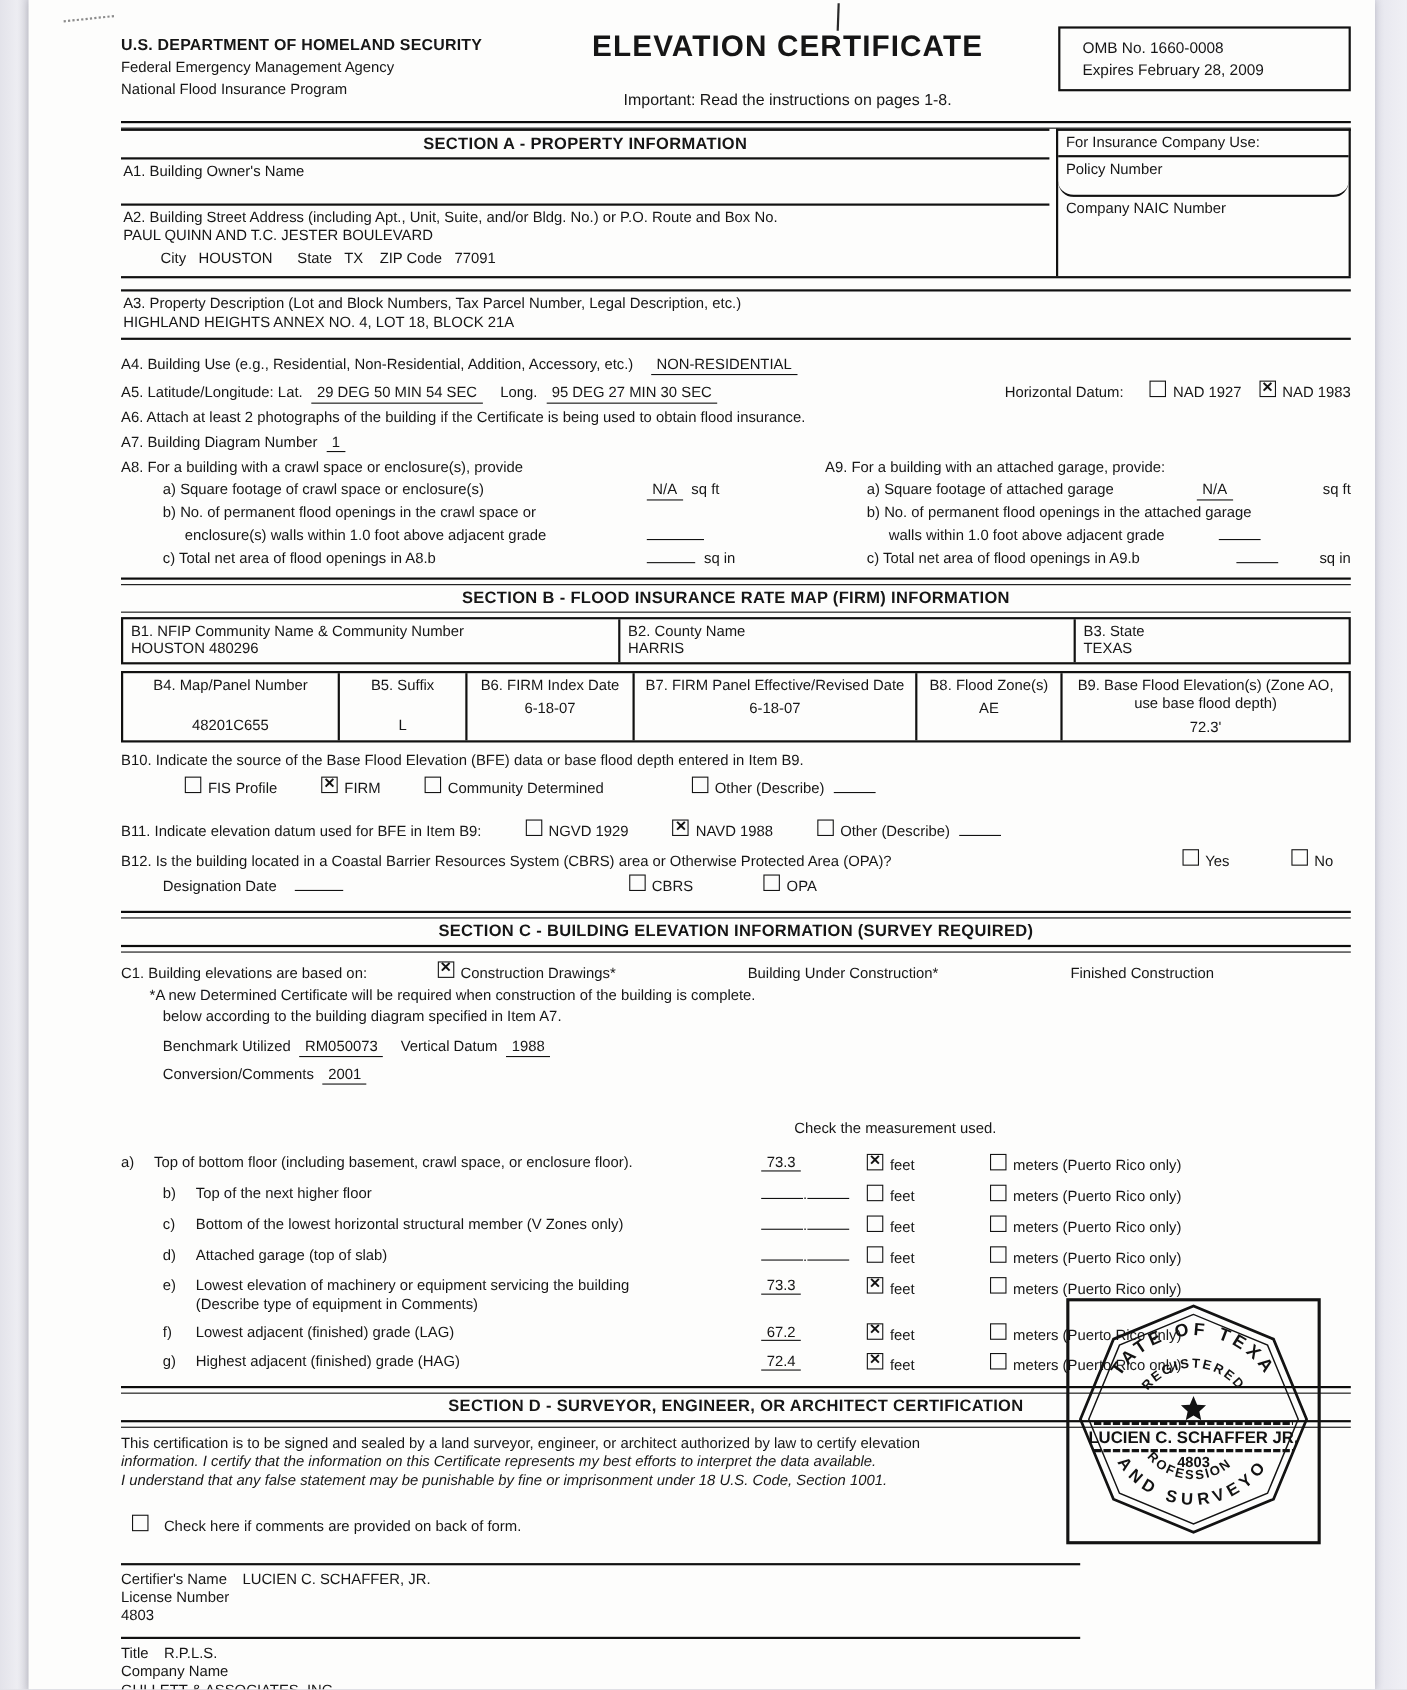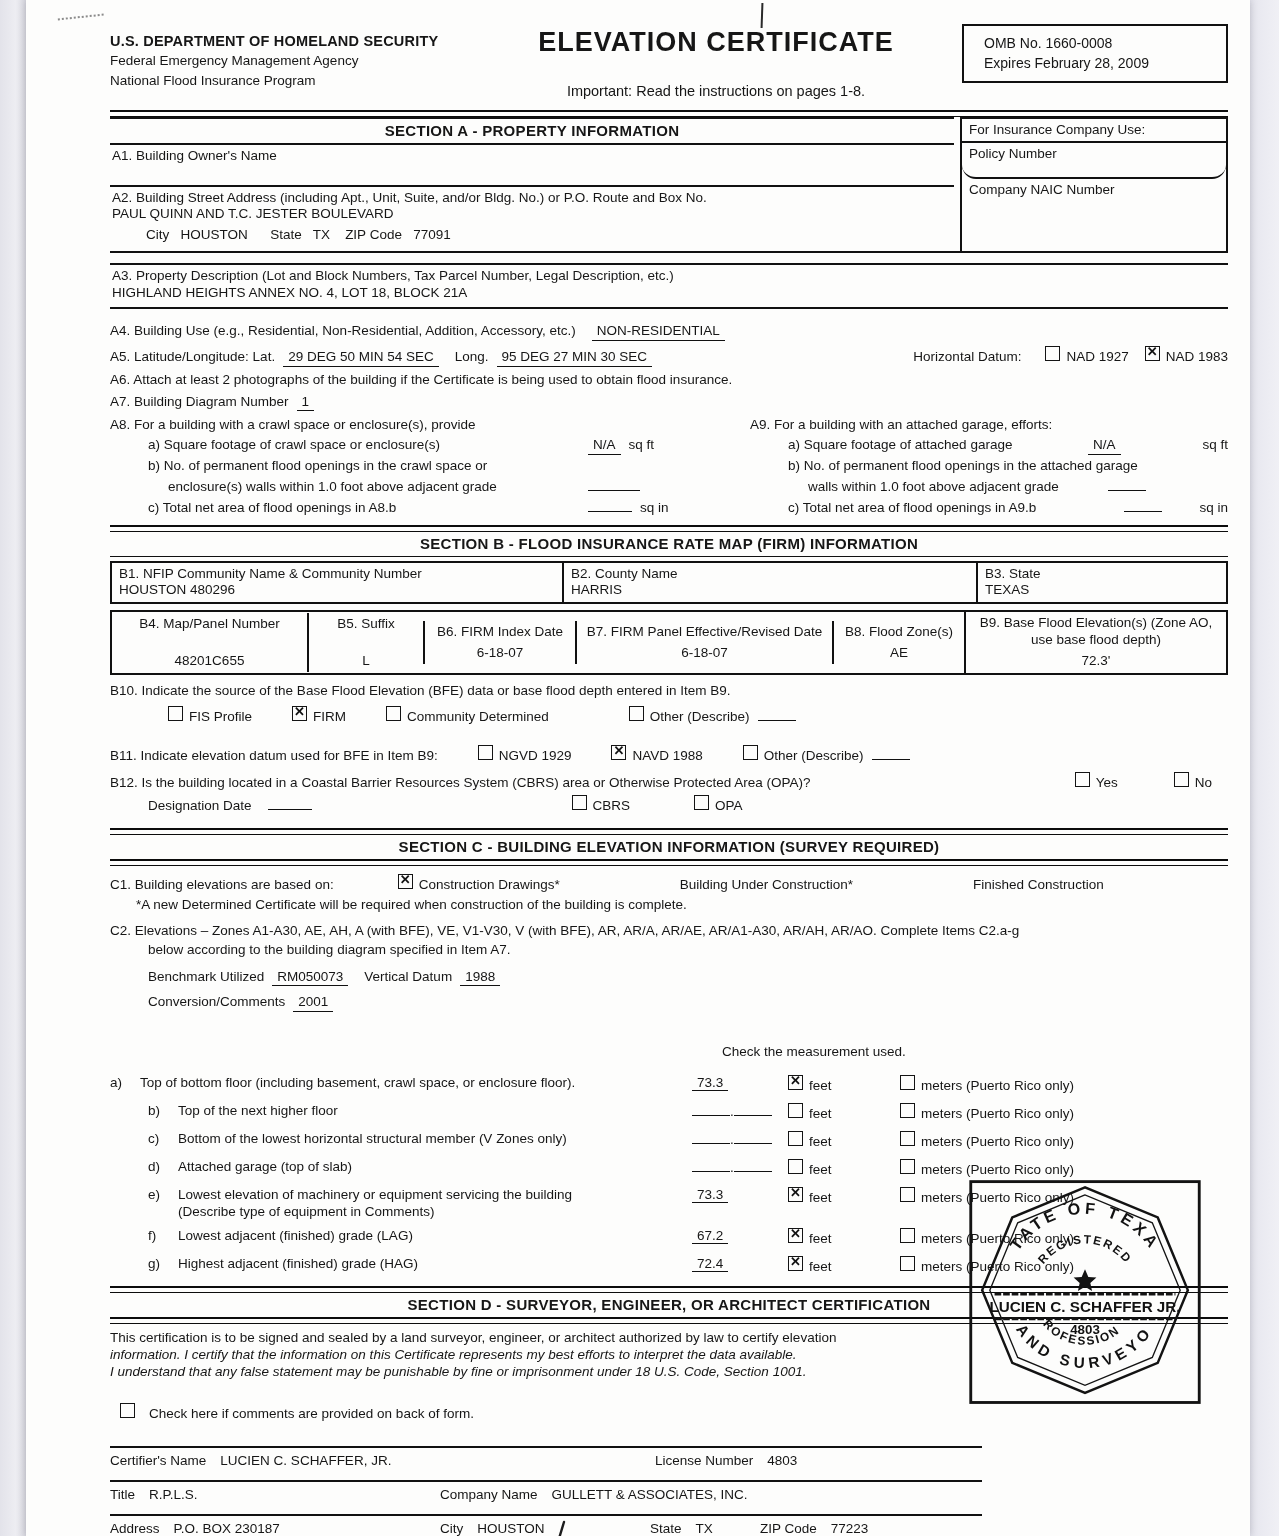--- a/index.html
+++ b/index.html
@@ -52,39 +52,39 @@
   .line{margin-top:5px;display:flex;align-items:baseline;flex-wrap:nowrap;}
   .gap8{width:8px}.gap16{width:16px}.gap24{width:24px}.gap40{width:40px}
 
   .a89{display:flex;margin-top:6px;padding-bottom:8px;}
   .a89 .colL{width:640px;}
   .a89 .colR{flex:1;}
   .subrow{display:flex;margin-top:3px;align-items:baseline;}
   .subrow .lab{padding-left:38px;}
   .subrow .lab2{padding-left:58px;}
 
-  .tbl{display:flex;border:2.4px solid #111;margin-top:4px;align-items:center;}
+  .tbl{display:flex;border:2.4px solid #111;margin-top:4px;}
   .tbl .cell{border-left:2px solid #111;padding:3px 7px;}
   .tbl .cell:first-child{border-left:none;}
   .tblB49 .cell{text-align:center;padding:3px 5px;}
   .tblB49 .cell .v{margin-top:4px;}
 
   .b10block{margin-top:8px;}
   .opts{display:flex;align-items:baseline;margin-top:6px;padding-left:58px;}
 
   .crow{display:flex;align-items:flex-start;margin-bottom:8px;}
   .cpre{width:30px;flex:none;}
   .clabel{width:552px;flex:none;}
   .crow.ind .cpre{margin-left:38px;}
   .crow.ind .clabel{width:514px;}
   .cval{width:96px;flex:none;}
   .cfeet{width:112px;flex:none;display:flex;align-items:baseline;}
   .cmet{flex:1;display:flex;align-items:baseline;}
 
-  .drow{border-top:2.2px solid #111;padding:5px 0 10px;display:flex;align-items:baseline;position:relative;}
+  .drow{border-top:2.2px solid #111;padding:5px 0 10px;display:flex;align-items:baseline;position:relative;flex-direction:column;}
   .drows{width:872px;}
   .w545{width:545px;flex:none;display:flex;align-items:baseline;}
   .w330{width:330px;flex:none;display:flex;align-items:baseline;}
   .w110{width:110px;flex:none;}
   .lblgap{margin-right:14px;}
 
   .seal{position:absolute;left:940px;top:1176px;width:238px;height:234px;}
   .sigrow{position:relative;}
   .sig{position:absolute;left:50px;top:-54px;width:470px;height:170px;pointer-events:none;}
 
@@ -204,21 +204,21 @@
             <span class="blank b52"></span>
           </div>
           <div class="subrow">
             <span class="lab" style="width:440px;">c)   Total net area of flood openings in A8.b</span>
             <span class="blank b44"></span>
             <span class="gap8"></span>
             <span>sq in</span>
           </div>
         </div>
         <div class="colR">
-          <div>A9.  For a building with an attached garage, efforts:</div>
+          <div>A9.  For a building with an attached garage, provide:</div>
           <div class="subrow">
             <span class="lab" style="width:300px;">a)   Square footage of attached garage</span>
             <span class="uv">N/A</span>
             <span style="margin-left:auto;">sq ft</span>
           </div>
           <div class="subrow">
             <span class="lab">b)   No. of permanent flood openings in the attached garage</span>
           </div>
           <div class="subrow">
             <span class="lab2" style="width:300px;">walls within 1.0 foot above adjacent grade</span>
@@ -355,23 +355,20 @@
         <span>Building Under Construction*</span>
         <span class="gap40"></span>
           <span class="gap40"></span>
           <span class="gap40"></span>
         <span>Finished Construction</span>
       </div>
       <div class="line" style="padding-left:26px;margin-top:3px;">
         <span>*A new Determined Certificate will be required when construction of the building is complete.</span>
       </div>
 
-      <div class="line" style="margin-top:9px;">
-        <span>C2.  Elevations – Zones A1-A30, AE, AH, A (with BFE), VE, V1-V30, V (with BFE), AR, AR/A, AR/AE, AR/A1-A30, AR/AH, AR/AO.  Complete Items C2.a-g</span>
-      </div>
       <div class="line" style="padding-left:38px;margin-top:2px;">
         <span>below according to the building diagram specified in Item A7.</span>
       </div>
 
       <div class="line" style="padding-left:38px;margin-top:10px;">
         <span>Benchmark Utilized</span>
         <span class="gap8"></span>
         <span class="uv">RM050073</span>
         <span class="gap16"></span>
         <span>Vertical Datum</span>

